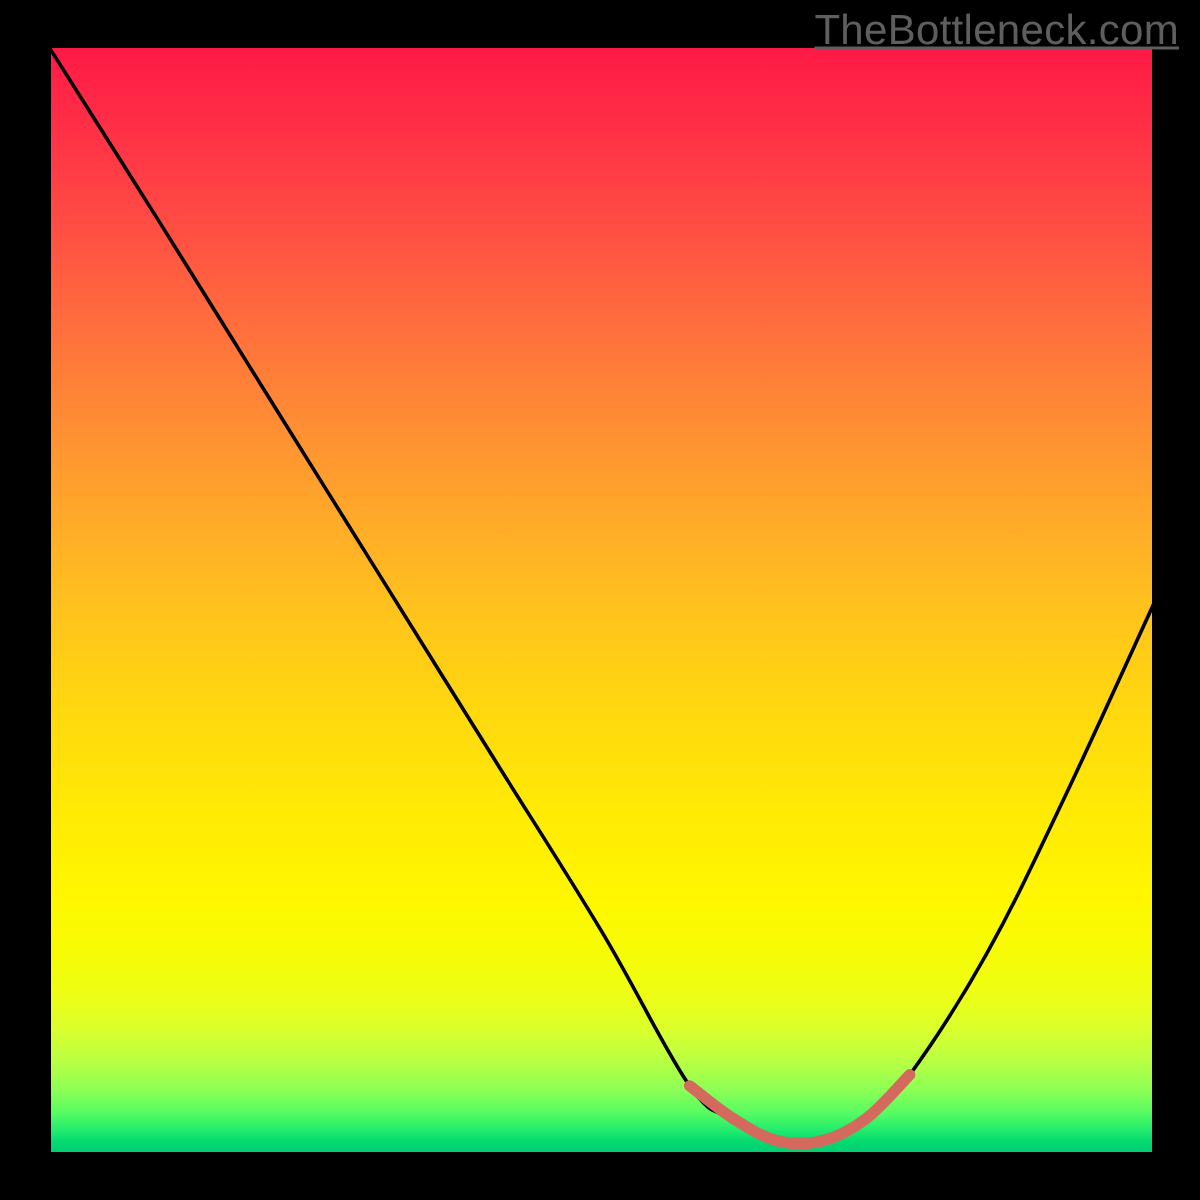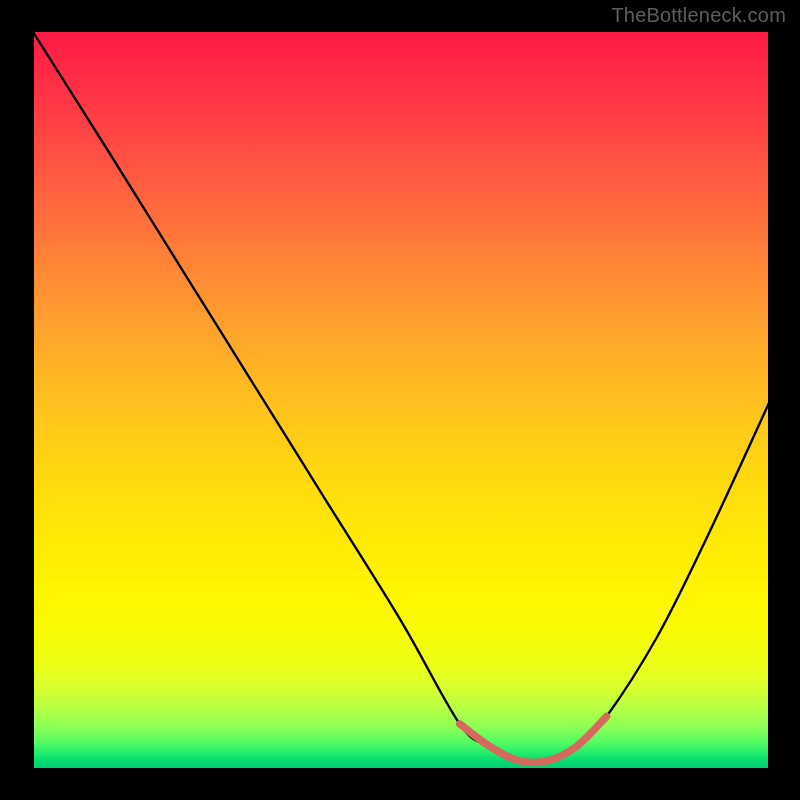--- a/index.html
+++ b/index.html
@@ -15,24 +15,25 @@
     position: relative;
     width: 800px;
     height: 800px;
     background: #000;
   }
   .watermark {
     position: absolute;
     top: 4px;
     right: 14px;
     color: #5e5e5e;
-    font-size: 20px;
+    font-size: 28px;
     font-weight: 500;
     letter-spacing: 0.2px;
     z-index: 10;
+    text-decoration: underline;
   }
   .plot {
     position: absolute;
     left: 34px;
     top: 32px;
     width: 734px;
     height: 736px;
     overflow: hidden;
   }
   .gradient-bg {

